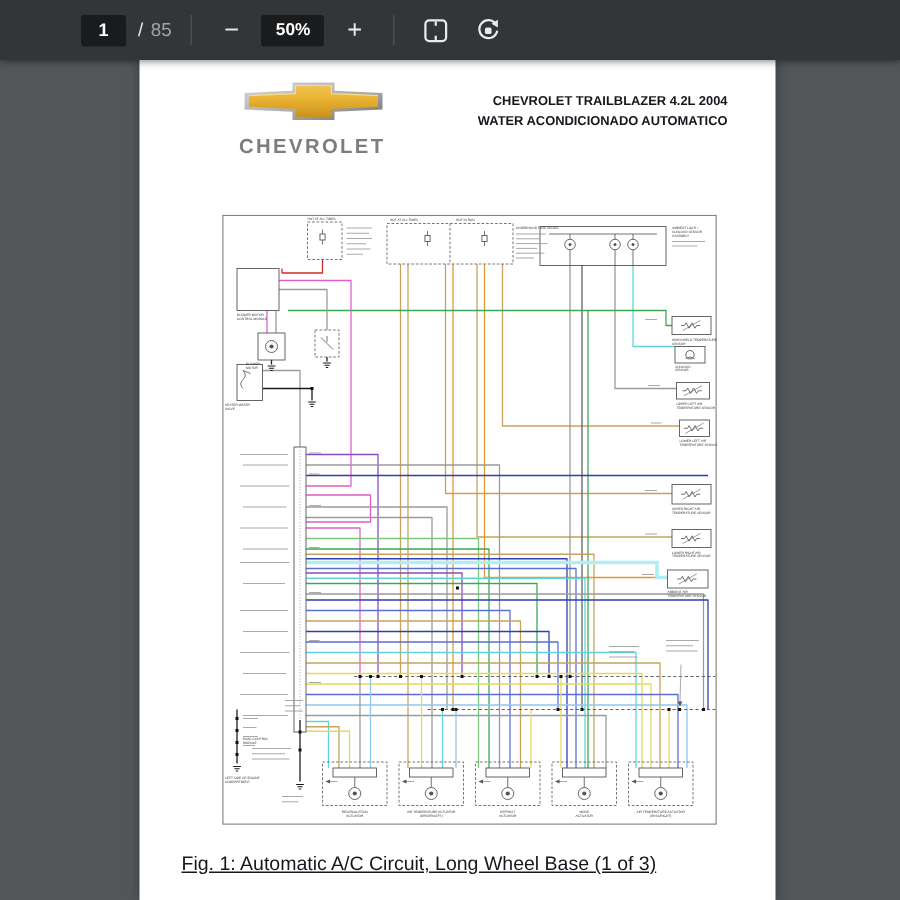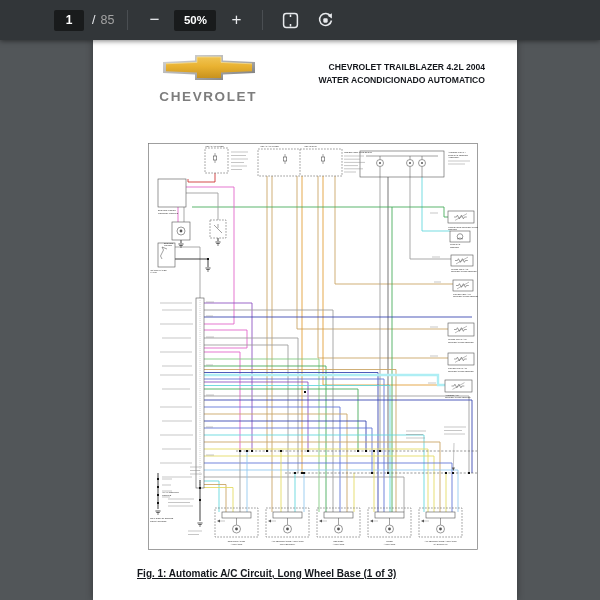--- a/index.html
+++ b/index.html
@@ -26,21 +26,21 @@
 
   
   .content{position:absolute;top:40px;left:0;width:600px;height:560px;background:#525659}
   .pdf-page{position:absolute;left:93px;top:0;width:424px;height:560px;background:#fff;
             box-shadow:0 0 7px rgba(0,0,0,.35)}
 
   .logo-block{position:absolute;left:64px;top:13px;width:100px;text-align:right}
   .brand-text{font-size:13.5px;font-weight:700;letter-spacing:1.6px;color:#7d7d7d;margin-top:2px}
   .titles{position:absolute;left:208px;top:21px;width:184px;text-align:right;
           font-size:8.6px;font-weight:700;color:#15181d;line-height:12.5px}
-  .figure-caption{position:absolute;left:44px;top:528px;font-size:10px;font-weight:700;
+  .figure-caption{position:absolute;left:28px;top:528px;font-size:13px;font-weight:400;
                   color:#15181d;text-decoration:underline;white-space:nowrap}
   .diagram-wrap{position:absolute;left:55px;top:103px;width:330px;height:407px}
 
   
   .w{fill:none;stroke-width:.85;stroke-linejoin:round}
   .band{fill:none;stroke:#aeeef4;stroke-width:2.4}
   .c-red{stroke:#cc2a2a}.c-pnk{stroke:#e05ec8}.c-pur{stroke:#8a4bbf}.c-tan{stroke:#c7a15e}
   .c-org{stroke:#e0992e}.c-yel{stroke:#e3d95c}.c-lgr{stroke:#7cc87c}.c-grn{stroke:#3da853}
   .c-cyn{stroke:#5cd6dc}.c-lbl{stroke:#8fc6ee}.c-blu{stroke:#5a6fd6}.c-dbl{stroke:#2f3fae}
   .c-gry{stroke:#9a9a9a}.c-dgy{stroke:#606060}.c-blk{stroke:#1a1a1a}

